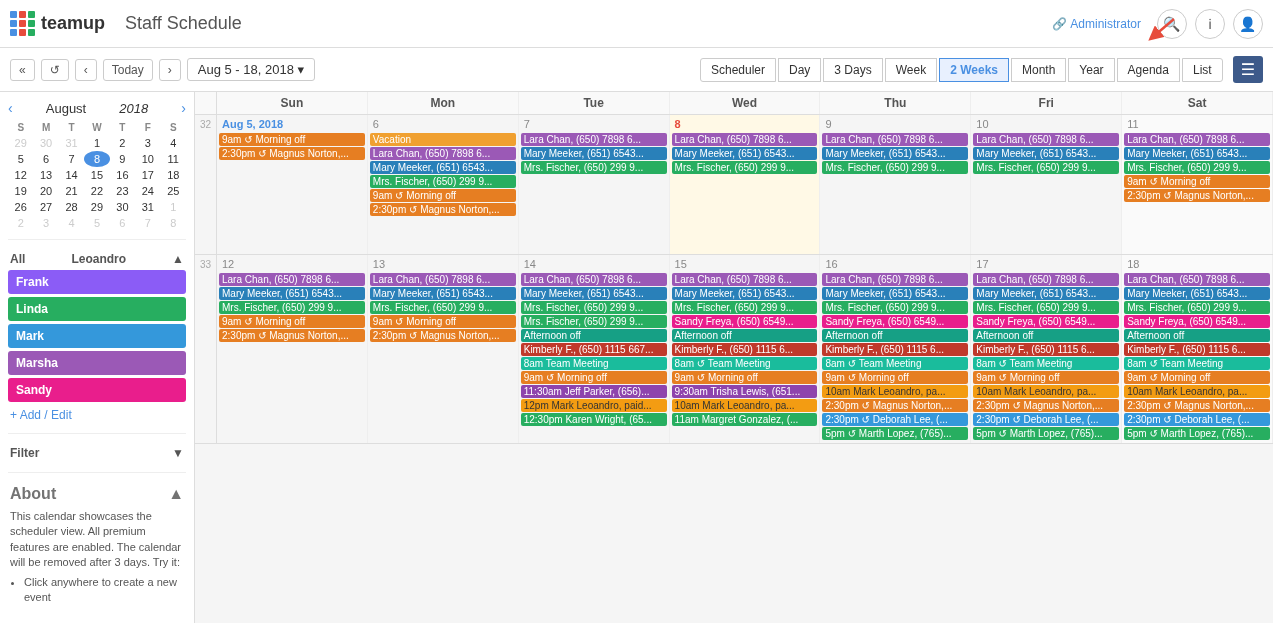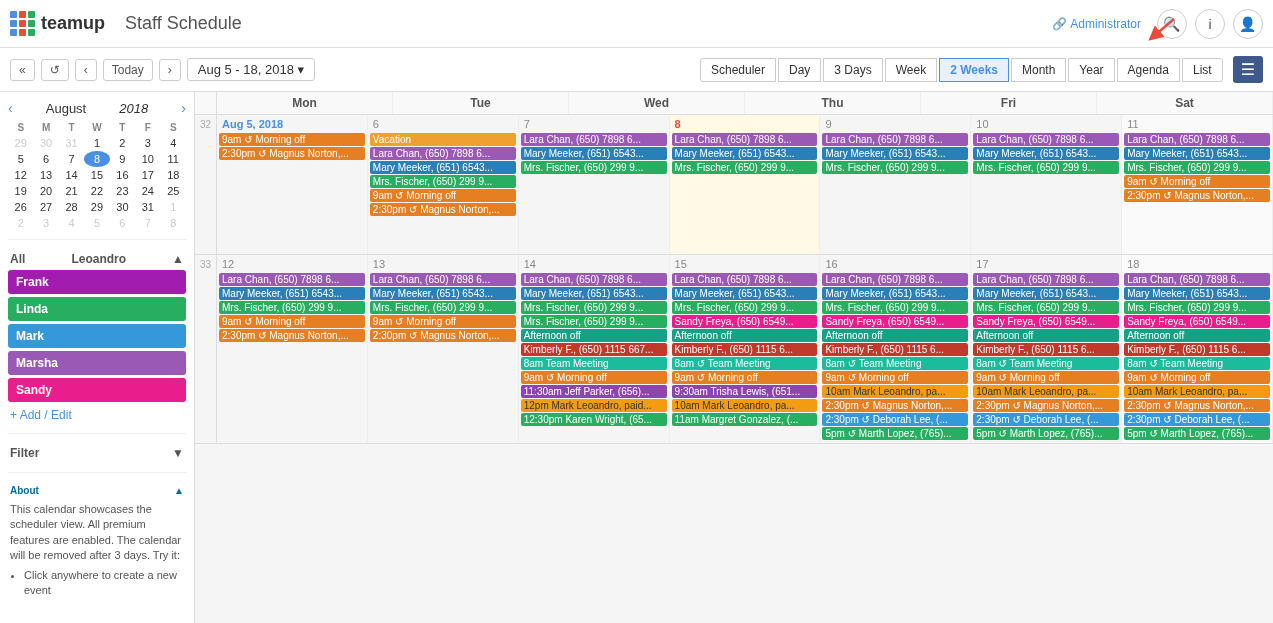--- a/index.html
+++ b/index.html
@@ -51,21 +51,21 @@
     .mini-cal-grid td.today { background: #4a90e2; color: #fff; border-radius: 50%; }
     .divider { border: none; border-top: 1px solid #eee; margin: 8px 0; }
     .section-header { display: flex; align-items: center; justify-content: space-between; padding: 4px 2px; cursor: pointer; }
     .section-header span { font-size: 12px; font-weight: bold; color: #555; }
     .cal-item { padding: 5px 8px; border-radius: 3px; color: #fff; font-size: 12px; font-weight: bold; margin-bottom: 3px; cursor: pointer; }
     .add-edit { color: #4a90e2; font-size: 12px; cursor: pointer; padding: 3px 2px; }
     .filter-header { display: flex; align-items: center; justify-content: space-between; padding: 4px 2px; cursor: pointer; }
     .filter-header span { font-size: 12px; font-weight: bold; color: #555; }
     .about-section { padding: 4px 2px; }
     .about-header { display: flex; align-items: center; justify-content: space-between; cursor: pointer; margin-bottom: 6px; }
-    .about-header span { font-size: 10px; font-weight: bold; color: #0369a1; }
+    .about-header span { font-size: 16px; font-weight: bold; color: #737373; }
     .about-text { font-size: 11px; color: #555; line-height: 1.4; }
     .about-text ul { margin-left: 14px; margin-top: 4px; }
     .about-text li { margin-bottom: 2px; }
 
     
     #calendar { flex: 1; overflow: hidden; display: flex; flex-direction: column; }
     .cal-header-row { display: flex; border-bottom: 1px solid #ddd; background: #f9f9f9; }
     .week-num-col { width: 22px; min-width: 22px; border-right: 1px solid #ddd; }
     .day-header { flex: 1; text-align: center; padding: 4px 2px; font-size: 12px; font-weight: bold; color: #555; border-right: 1px solid #eee; }
     .cal-body { flex: 1; overflow-y: auto; }
@@ -224,21 +224,21 @@
     </div>
 
     <hr class="divider">
 
     <div class="section-header">
       <span>All</span>
       <span>Leoandro</span>
       <span>▲</span>
     </div>
     <div>
-      <div class="cal-item" style="background:#a21caf">Frank</div>
+      <div class="cal-item" style="background:#8b5cf6">Frank</div>
       <div class="cal-item" style="background:#27ae60">Linda</div>
       <div class="cal-item" style="background:#3498db">Mark</div>
       <div class="cal-item" style="background:#9b59b6">Marsha</div>
       <div class="cal-item" style="background:#e91e8c">Sandy</div>
     </div>
     <div class="add-edit">+ Add / Edit</div>
 
     <hr class="divider">
 
     <div class="filter-header">
@@ -259,20 +259,21 @@
           <li>Click anywhere to create a new event</li>
         </ul>
       </div>
     </div>
   </div>
 
   <div id="calendar">
 
     <div class="cal-header-row">
       <div class="week-num-col"></div>
+      <div class="day-header">Sun</div>
       <div class="day-header">Mon</div>
       <div class="day-header">Tue</div>
       <div class="day-header">Wed</div>
       <div class="day-header">Thu</div>
       <div class="day-header">Fri</div>
       <div class="day-header">Sat</div>
     </div>
 
     <div class="cal-body">
         <div class="week-row" style="min-height: 140px;">

